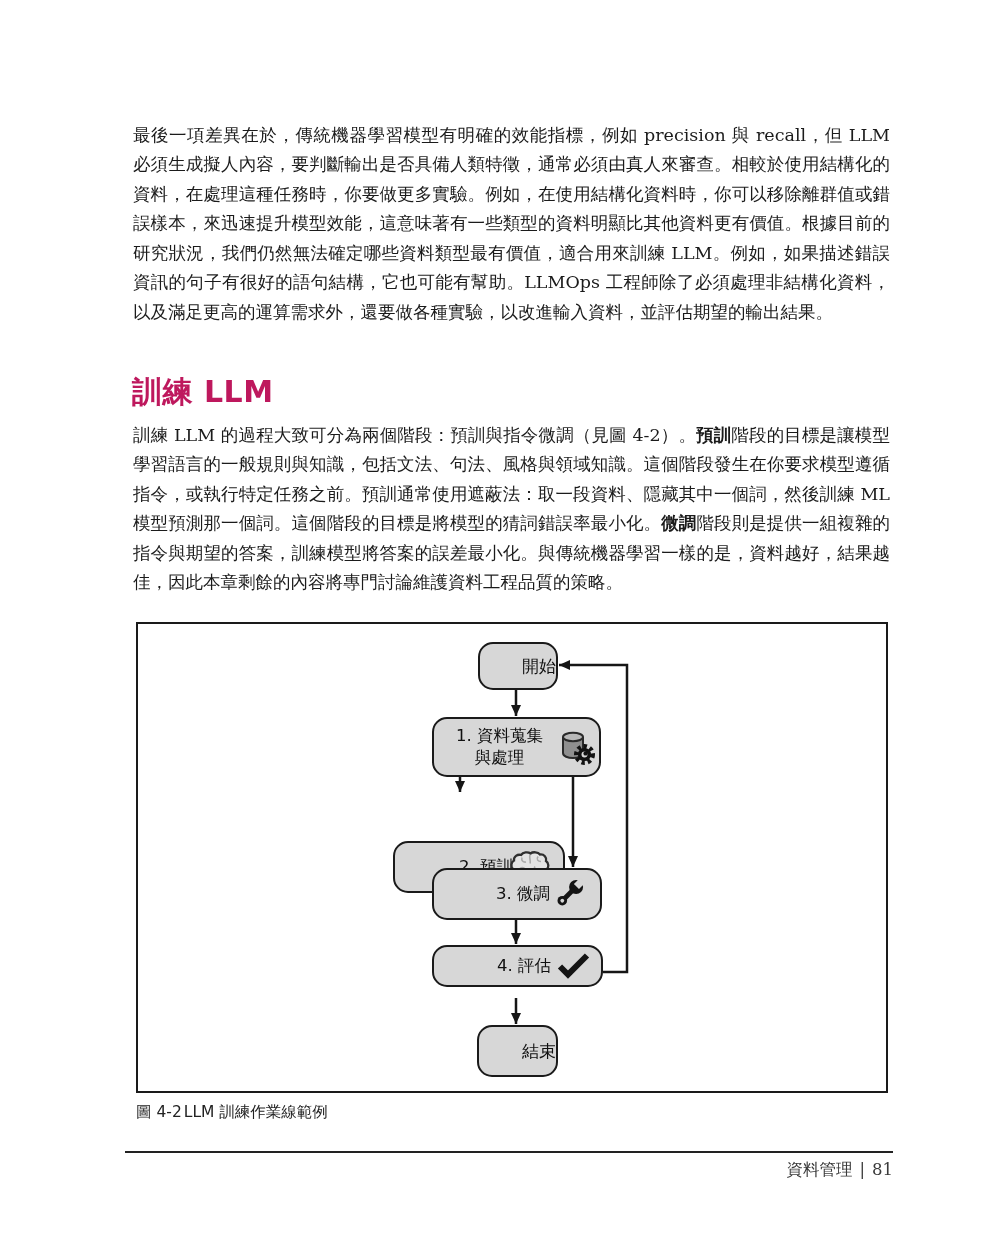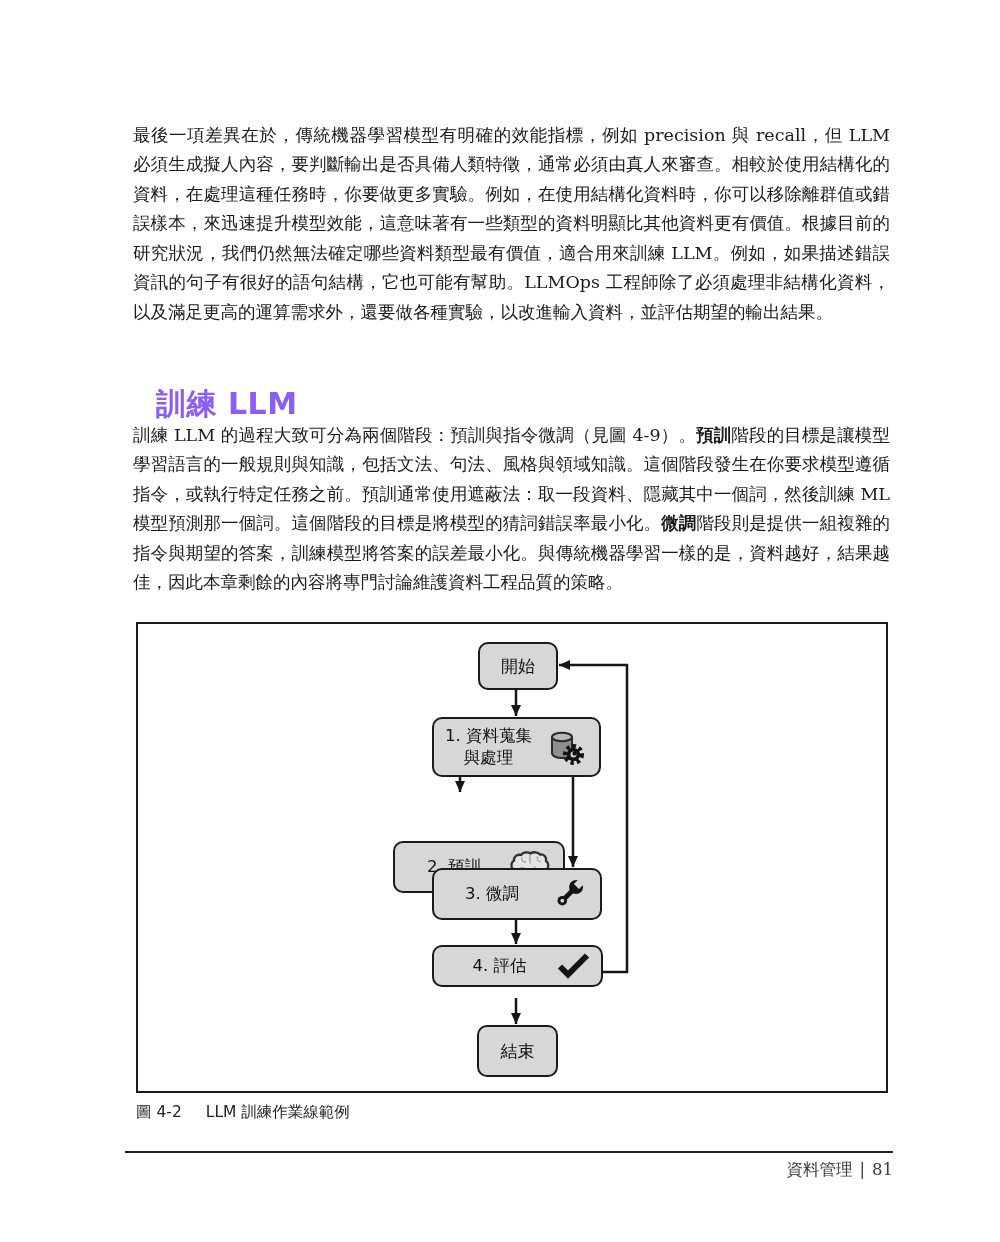--- a/index.html
+++ b/index.html
@@ -8,69 +8,69 @@
     font-family:"DejaVu Serif","Liberation Serif",serif; color:#1b1b1b; overflow:hidden;
   }
   .para {
     position:absolute; left:133px; width:757px;
     font-size:17.5px; line-height:29.5px; text-align:justify; color:#1b1b1b;
   }
   #para1 { top:103px; }
   #para2 { top:403px; }
   .bold-term { font-weight:700;margin-top:44px; }
   .heading {
-    position:absolute; left:132px; top:364px;
+    position:absolute; left:132px; top:352px;
     font-family:"DejaVu Sans","Liberation Sans",sans-serif;
-    font-size:30px; font-weight:600; color:#8b5cf6; letter-spacing:0.5px;margin-left:24px;
+    font-size:30px; font-weight:600; color:#be185d; letter-spacing:0.5px;
   }
   .figure {
     position:absolute; left:136px; top:622px; width:748px; height:467px;
     border:2px solid #1a1a1a; background:#ffffff;
   }
   .flow-svg { position:absolute; left:0; top:0; }
   .node {
     position:absolute; box-sizing:border-box;
-    background:#d7d7d7; border:2.5px solid #1a1a1a; border-radius:10px;
-    display:flex; align-items:center; justify-content:center;
+    background:#d7d7d7; border:2.5px solid #1a1a1a; border-radius:15px;
+    display:flex; align-items:center; justify-content:flex-end;
     font-family:"DejaVu Sans","Liberation Sans",sans-serif;
     font-size:16.5px; color:#111111;
   }
   #node-start { left:340px; top:18px;  width:80px;  height:48px; font-size:17px; }
   #node-step1 { left:294px; top:93px;  width:169px; height:60px; gap:12px; }
   #node-step2 { left:255px; top:169px; width:172px; height:52px;margin-top:48px; }
   #node-step3 { left:294px; top:244px; width:170px; height:52px; }
   #node-step4 { left:294px; top:321px; width:171px; height:42px;padding-left:14px; }
   #node-end   { left:339px; top:401px; width:81px;  height:52px; font-size:17px; }
   .node-step { padding-right:50px; }
   .node .side-icon { position:absolute; right:11px; top:50%; transform:translateY(-50%); display:flex; }
   .two-line { text-align:center; line-height:1.32; }
   .caption {
     position:absolute; left:136px; top:1102px;
     font-family:"DejaVu Sans","Liberation Sans",sans-serif;
     font-size:15.5px; color:#222222;
   }
-  .caption .cap-title { margin-left:24px; }
+  .caption .cap-title { margin-left:2px; }
   .footer-rule { position:absolute; left:125px; top:1151px; width:768px; height:2px; background:#222222; }
   .footer {
     position:absolute; right:107px; top:1159px;
     font-family:"DejaVu Serif","Liberation Serif",serif;
     font-size:16.5px; color:#3a3a3a;
   }
   .footer .sep { padding:0 7px; color:#3a3a3a; }
 </style>
 </head>
 <body>
 
 <div class="page">
 
   <p class="para" id="para1">最後一項差異在於，傳統機器學習模型有明確的效能指標，例如 precision 與 recall，但 LLM 必須生成擬人內容，要判斷輸出是否具備人類特徵，通常必須由真人來審查。相較於使用結構化的資料，在處理這種任務時，你要做更多實驗。例如，在使用結構化資料時，你可以移除離群值或錯誤樣本，來迅速提升模型效能，這意味著有一些類型的資料明顯比其他資料更有價值。根據目前的研究狀況，我們仍然無法確定哪些資料類型最有價值，適合用來訓練 LLM。例如，如果描述錯誤資訊的句子有很好的語句結構，它也可能有幫助。LLMOps 工程師除了必須處理非結構化資料，以及滿足更高的運算需求外，還要做各種實驗，以改進輸入資料，並評估期望的輸出結果。</p>
 
   <h1 class="heading">訓練 LLM</h1>
 
-  <p class="para" id="para2"><span>訓練 LLM 的過程大致可分為兩個階段：預訓與指令微調（見圖 4-9）。</span><span class="bold-term">預訓</span><span>階段的目標是讓模型學習語言的一般規則與知識，包括文法、句法、風格與領域知識。這個階段發生在你要求模型遵循指令，或執行特定任務之前。預訓通常使用遮蔽法：取一段資料、隱藏其中一個詞，然後訓練 ML 模型預測那一個詞。這個階段的目標是將模型的猜詞錯誤率最小化。</span><span class="bold-term">微調</span><span>階段則是提供一組複雜的指令與期望的答案，訓練模型將答案的誤差最小化。與傳統機器學習一樣的是，資料越好，結果越佳，因此本章剩餘的內容將專門討論維護資料工程品質的策略。</span></p>
+  <p class="para" id="para2"><span>訓練 LLM 的過程大致可分為兩個階段：預訓與指令微調（見圖 4-2）。</span><span class="bold-term">預訓</span><span>階段的目標是讓模型學習語言的一般規則與知識，包括文法、句法、風格與領域知識。這個階段發生在你要求模型遵循指令，或執行特定任務之前。預訓通常使用遮蔽法：取一段資料、隱藏其中一個詞，然後訓練 ML 模型預測那一個詞。這個階段的目標是將模型的猜詞錯誤率最小化。</span><span class="bold-term">微調</span><span>階段則是提供一組複雜的指令與期望的答案，訓練模型將答案的誤差最小化。與傳統機器學習一樣的是，資料越好，結果越佳，因此本章剩餘的內容將專門討論維護資料工程品質的策略。</span></p>
 
   <div class="figure">
 
     <svg class="flow-svg" width="748" height="467" viewBox="0 0 748 467">
       <defs>
         <marker id="arr" markerUnits="userSpaceOnUse" markerWidth="14" markerHeight="12" refX="11" refY="5" orient="auto">
           <path d="M0,0 L11,5 L0,10 Z" fill="#161616"></path>
         </marker>
       </defs>
       <g stroke="#161616" stroke-width="2.5" fill="none">

